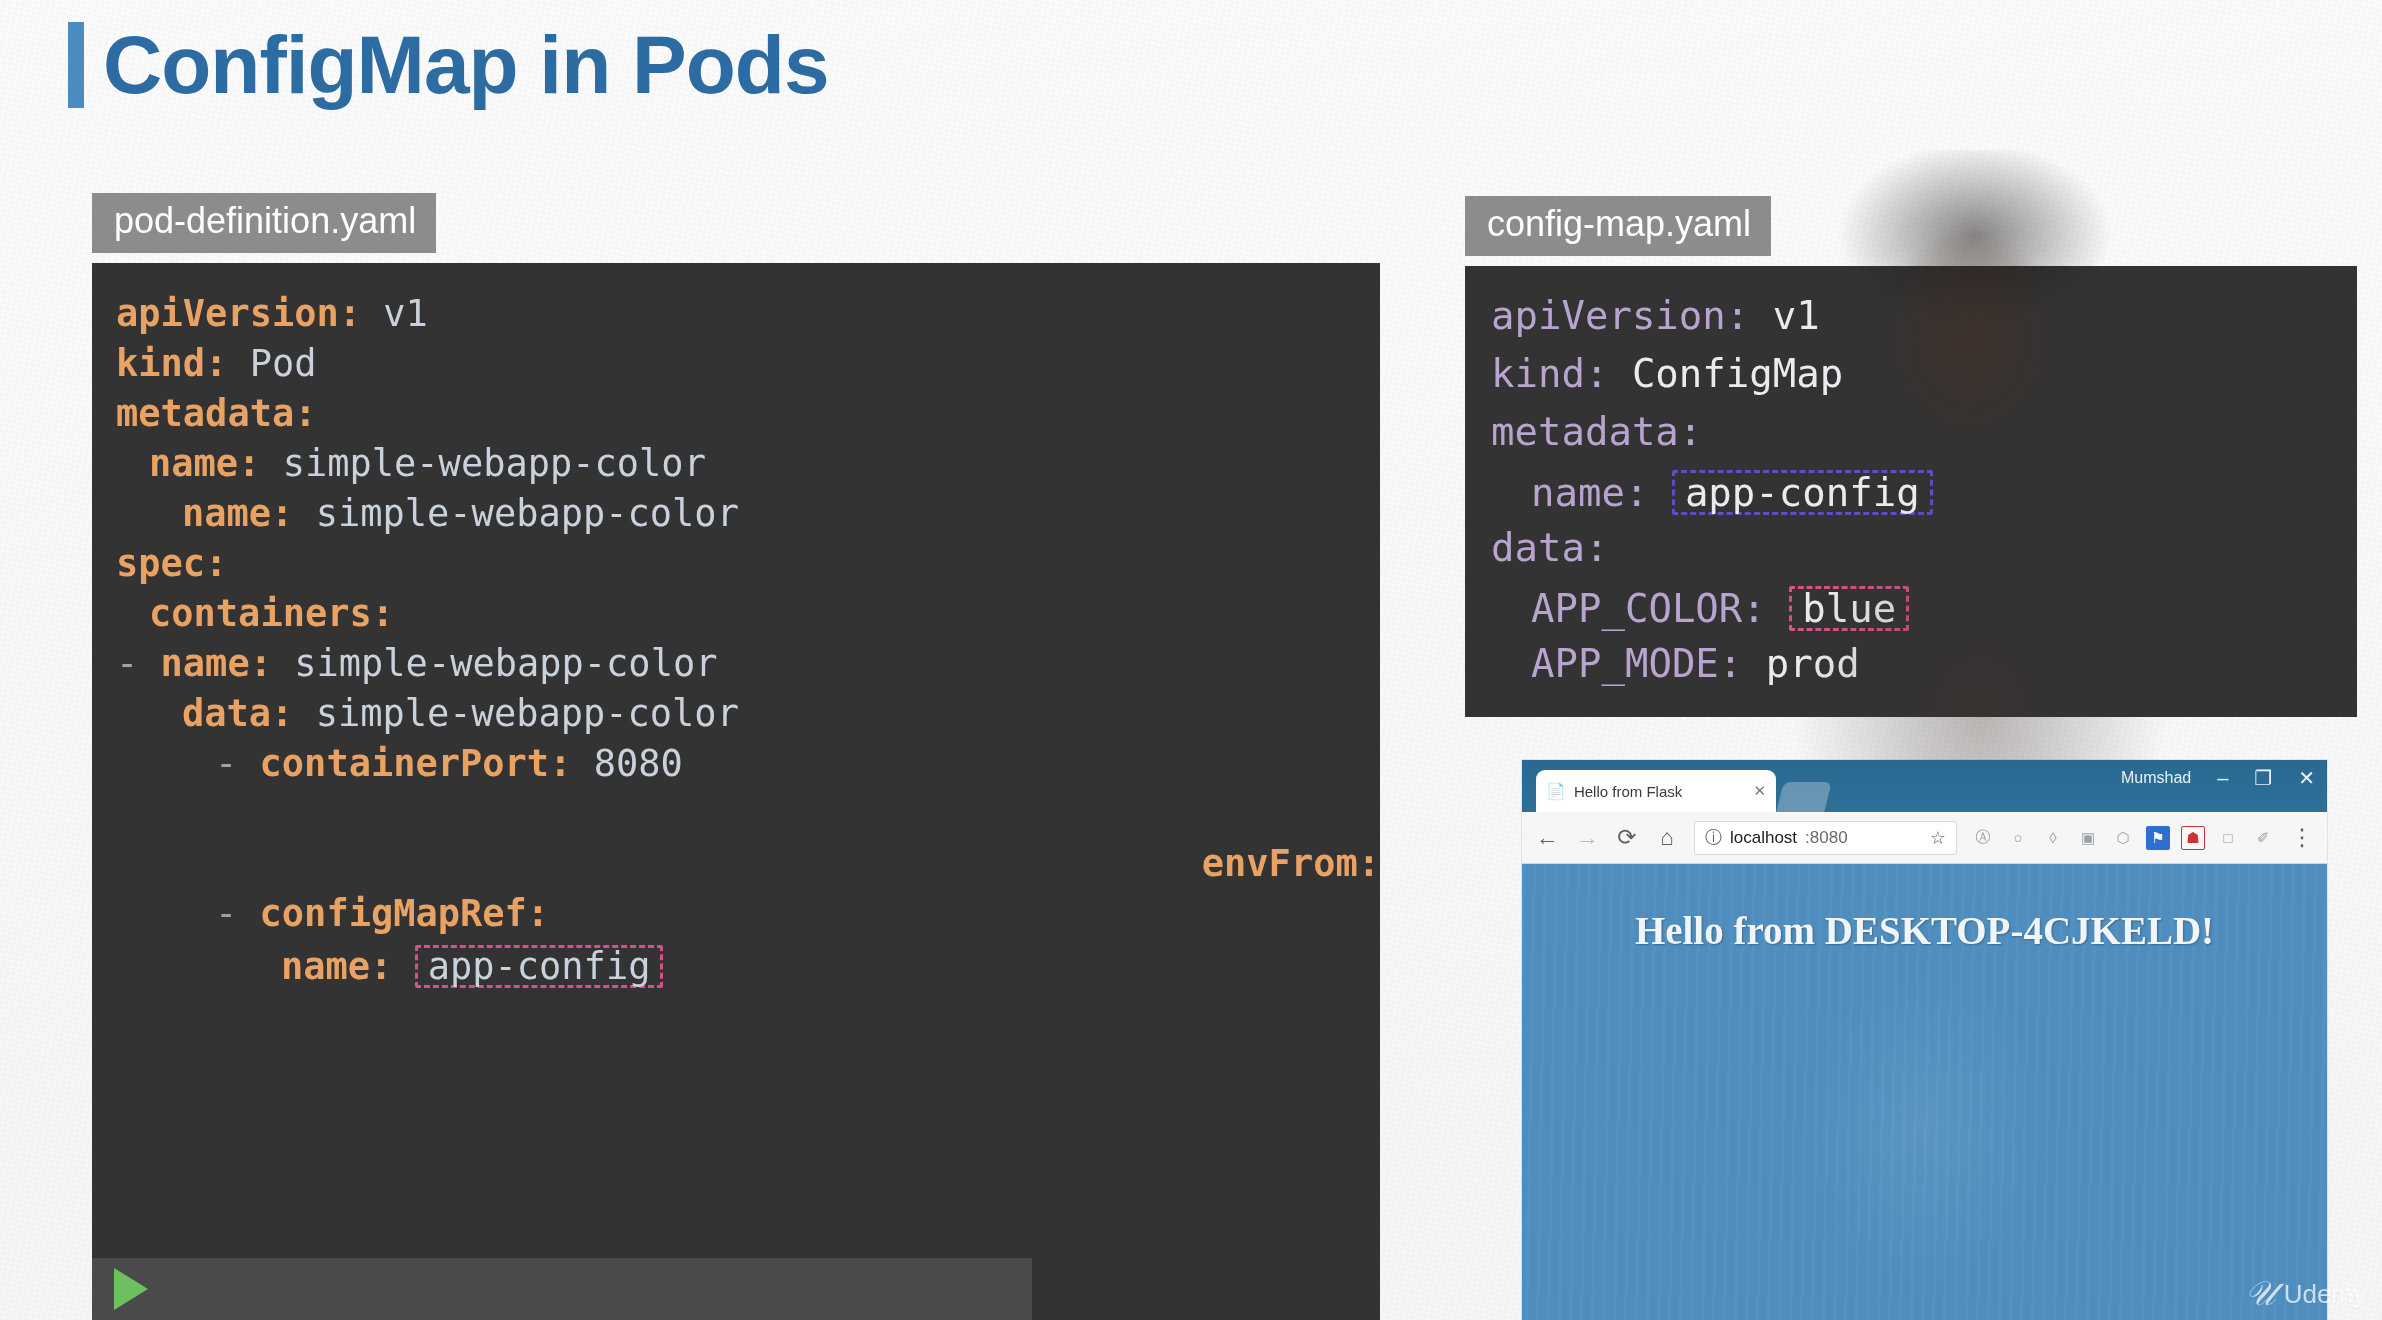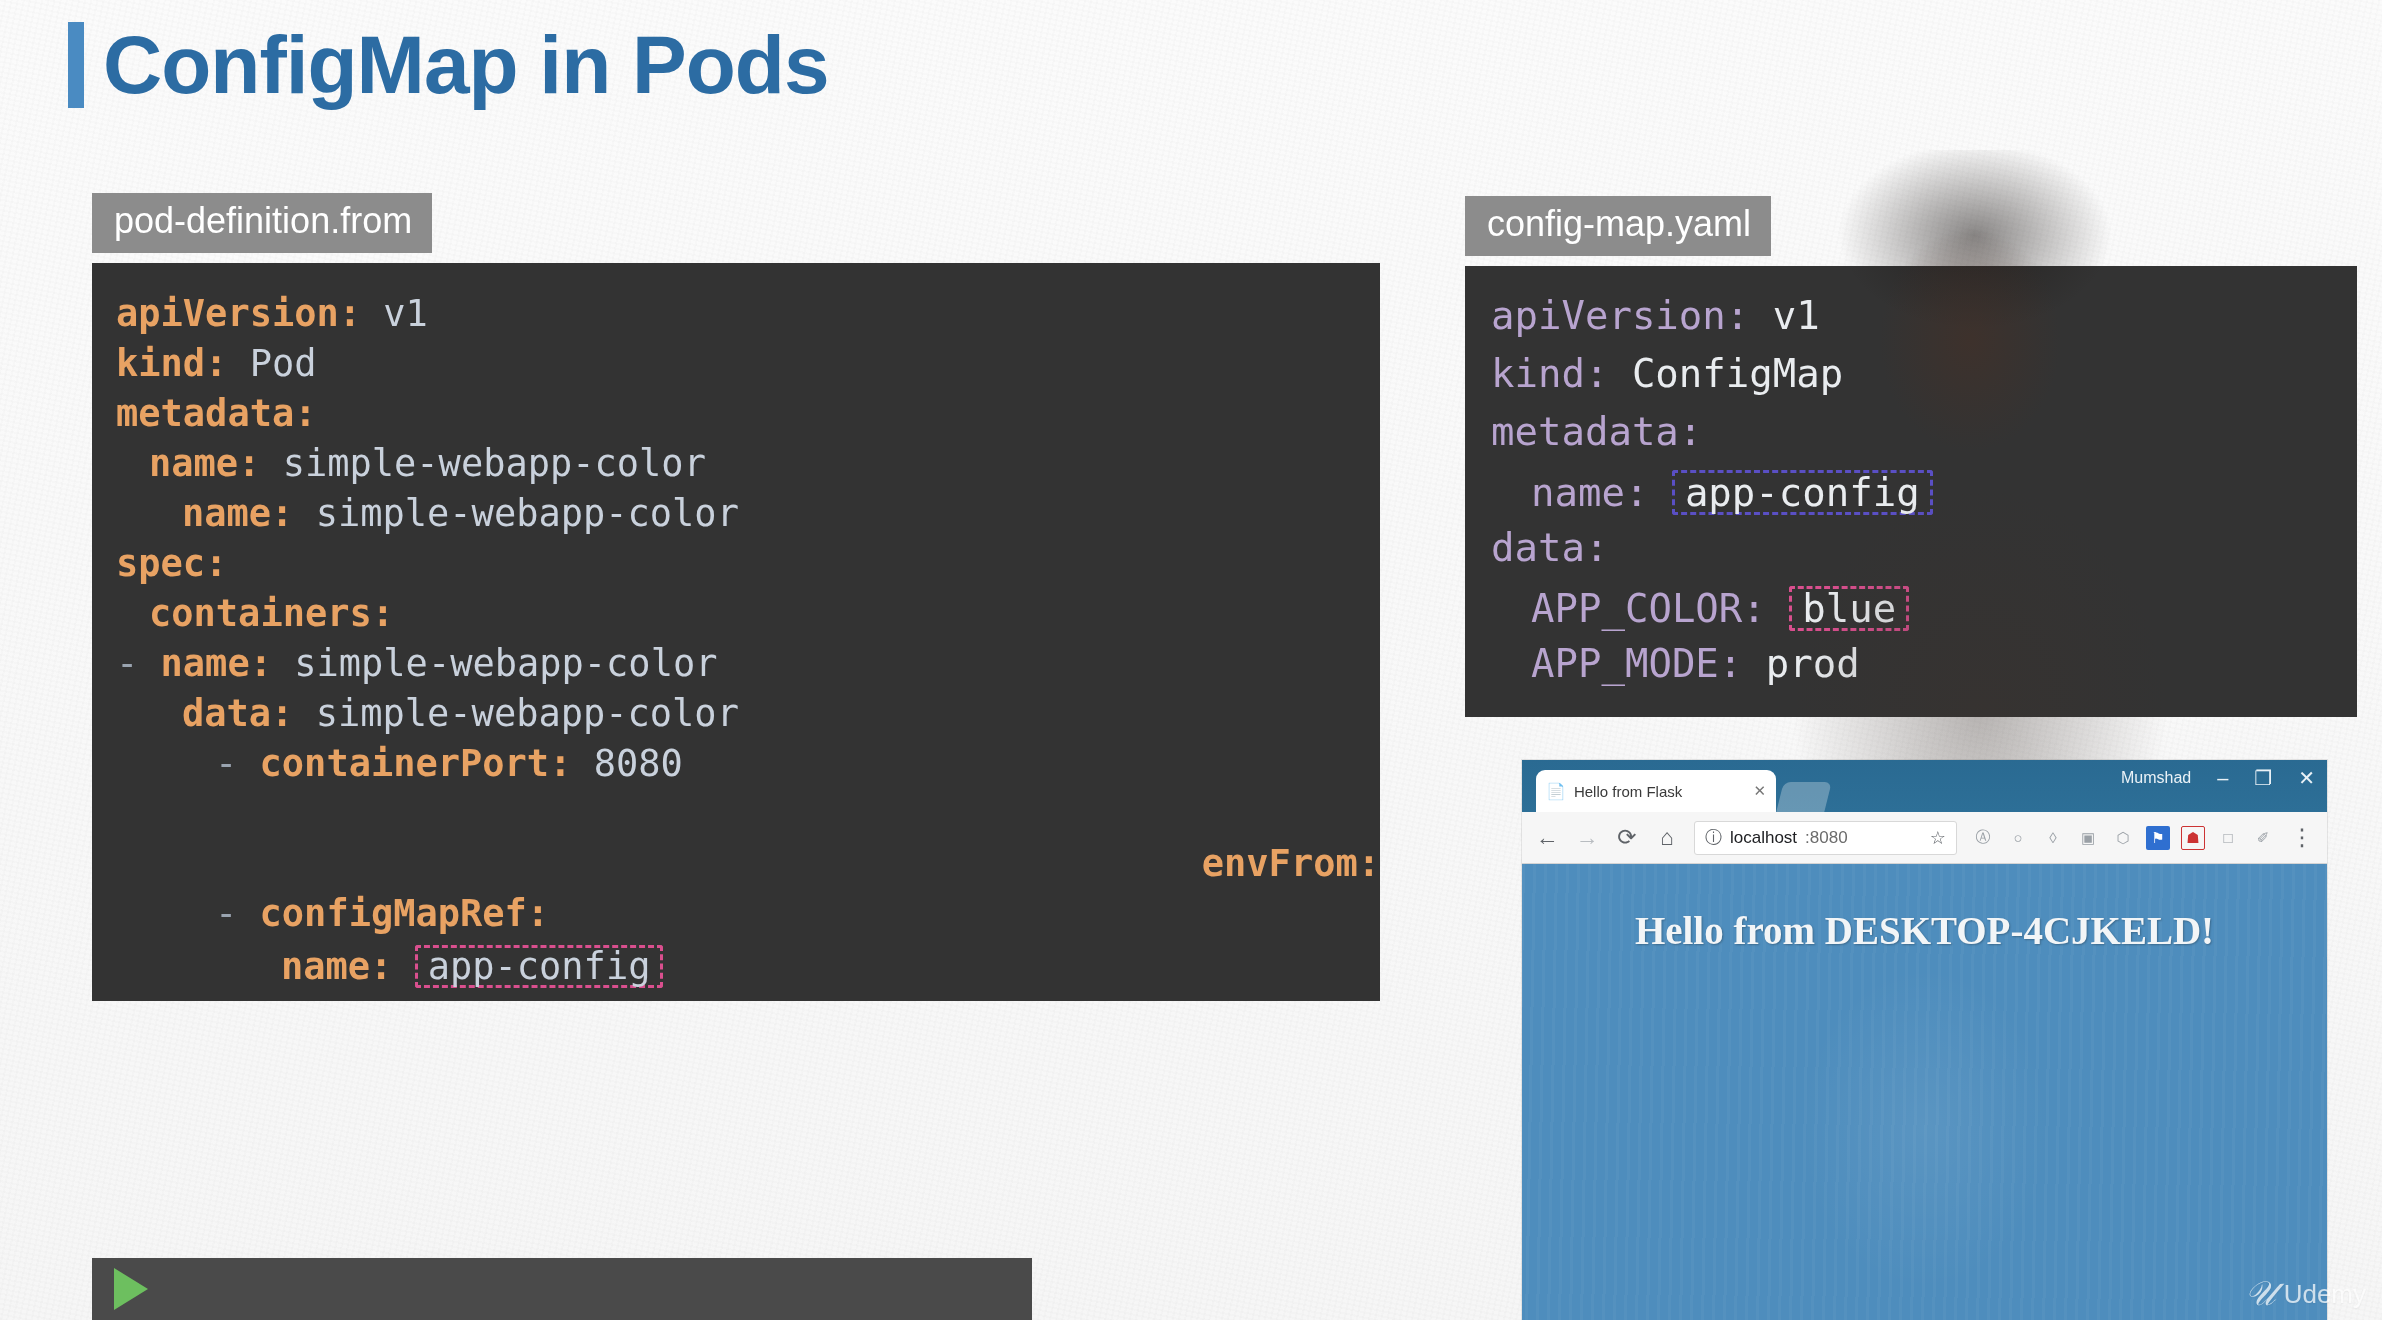--- a/index.html
+++ b/index.html
@@ -53,21 +53,21 @@
     overflow:hidden;
   }
   .code-line{
     white-space:pre;
     line-height:1.0;
   }
 
   
   #pod-tab{ left:92px; top:193px; }
   #pod-panel{
-    left:92px; top:263px; width:1288px; height:738px;
+    left:92px; top:263px; width:1288px; height:1057px;
     padding:32px 0 0 24px;
   }
   #pod-panel .code-line{ font-size:37px; height:50px; }
   .k-orange{ color:#e8a263; font-weight:700; }
   .v-grey{ color:#c9d1dc; }
   .dash-grey{ color:#9aa4b0; }
 
   
   #cm-tab{ left:1465px; top:196px; }
   #cm-panel{
@@ -222,21 +222,21 @@
 </head>
 <body>
 
 <div id="slide-bg"></div>
 
 <div id="title-row">
   <div id="title-bar"></div>
   <div id="page-title">ConfigMap in Pods</div>
 </div>
 
-<div class="file-tab" id="pod-tab">pod-definition.from</div>
+<div class="file-tab" id="pod-tab">pod-definition.yaml</div>
 <div class="code-panel" id="pod-panel">
     <div class="code-line" style="padding-left: 0px;"><span class="k-orange">apiVersion:</span><span> </span><span class="v-grey">v1</span></div>
     <div class="code-line" style="padding-left: 0px;"><span class="k-orange">kind:</span><span> </span><span class="v-grey">Pod</span></div>
     <div class="code-line" style="padding-left: 0px;"><span class="k-orange">metadata:</span></div>
     <div class="code-line" style="padding-left: 33px;"><span class="k-orange">name:</span><span> </span><span class="v-grey">simple-webapp-color</span></div>
     <div class="code-line" style="padding-left: 66px;"><span class="k-orange">name:</span><span> </span><span class="v-grey">simple-webapp-color</span></div>
     <div class="code-line" style="padding-left: 0px;"><span class="k-orange">spec:</span></div>
     <div class="code-line" style="padding-left: 33px;"><span class="k-orange">containers:</span></div>
     <div class="code-line" style="padding-left: 0px;"><span class="dash-grey">- </span><span class="k-orange">name:</span><span> </span><span class="v-grey">simple-webapp-color</span></div>
     <div class="code-line" style="padding-left: 66px;"><span class="k-orange">data:</span><span> </span><span class="v-grey">simple-webapp-color</span></div>

